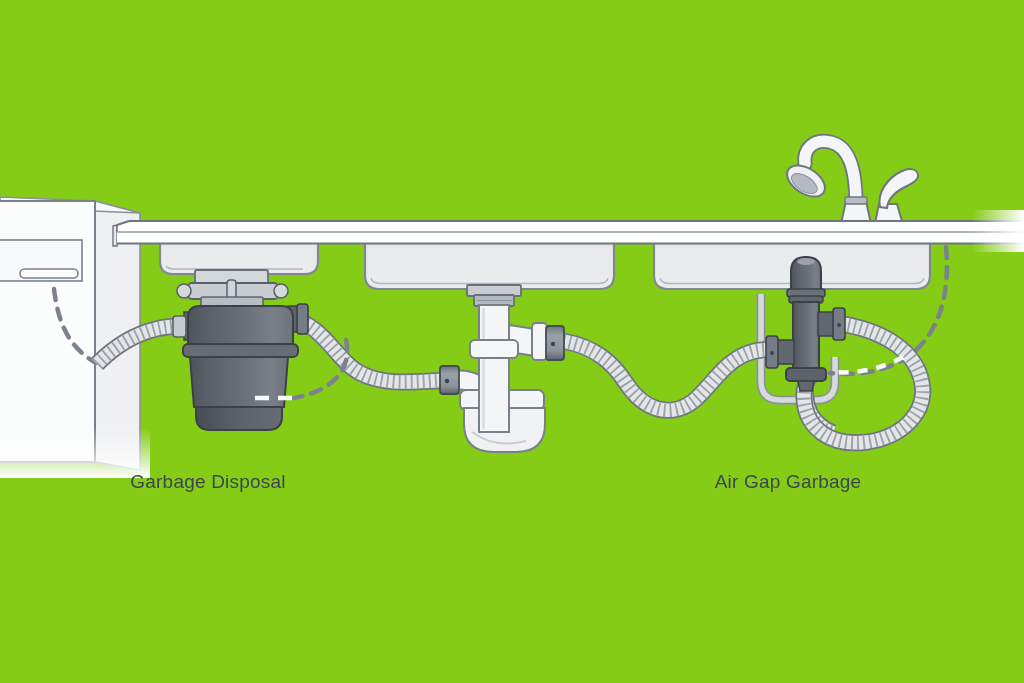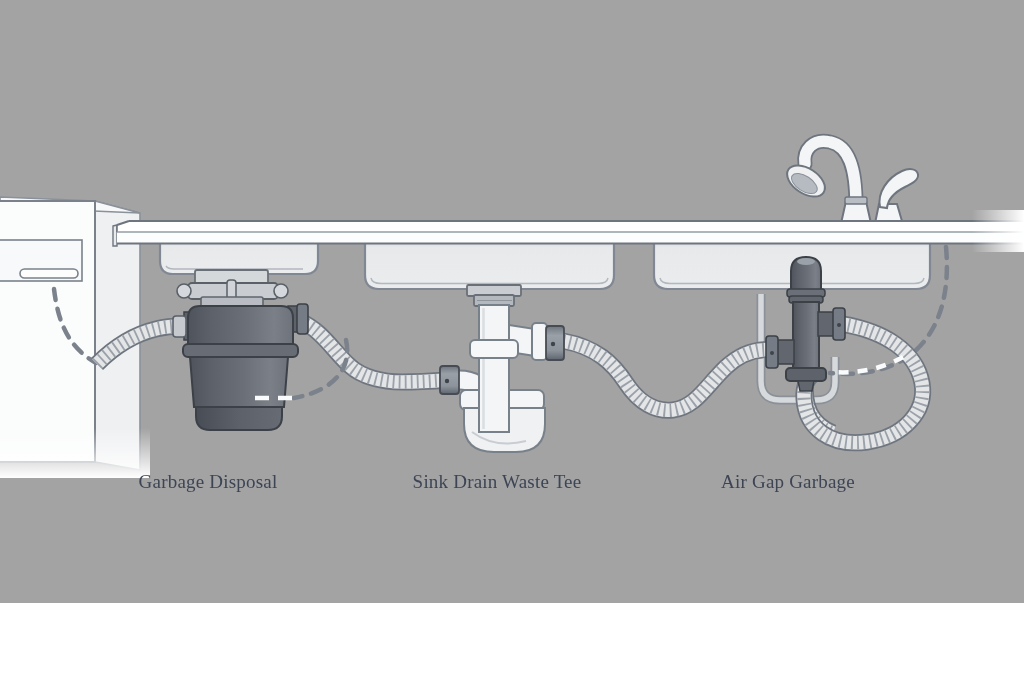--- a/index.html
+++ b/index.html
@@ -1,21 +1,21 @@
 <!DOCTYPE html>
 <html><head>
 <meta charset="utf-8">
 <style>
   html,body{margin:0;padding:0;background:#ffffff;}
   .stage{
     position:relative;
-    width:1024px;height:603px;
-    background:#a3a3a3;
+    width:1024px;height:683px;
+    background:#84cc16;
     overflow:hidden;
-    font-family:Liberation Serif, serif;
+    font-family:Liberation Sans, sans-serif;
   }
   .stage svg{position:absolute;left:0;top:0;}
   .diagram-label{
     position:absolute;
     transform:translateX(-50%);
     font-size:19px;
     font-weight:400;
     color:#3d4554;
     letter-spacing:0.2px;
     white-space:nowrap;
@@ -207,15 +207,14 @@
     <rect x="546" y="326" width="18" height="34" rx="3" fill="url(#coupGrad)" stroke="#474c54" stroke-width="1.8"></rect>
     <circle cx="553" cy="344" r="2.2" fill="#3f444b"></circle>
     <rect x="766" y="336" width="12" height="32" rx="3" fill="#767c85" stroke="#3c4148" stroke-width="1.6"></rect>
     <circle cx="772" cy="353" r="2" fill="#3f444b"></circle>
     <rect x="833" y="308" width="12" height="32" rx="3" fill="#767c85" stroke="#3c4148" stroke-width="1.6"></rect>
     <circle cx="839" cy="325" r="2" fill="#3f444b"></circle>
   </g>
 </svg>
 
   <div class="diagram-label lbl-1">Garbage Disposal</div>
-  <div class="diagram-label lbl-2">Sink Drain Waste Tee</div>
   <div class="diagram-label lbl-3">Air Gap Garbage</div>
 </div>
 
 </body></html>

